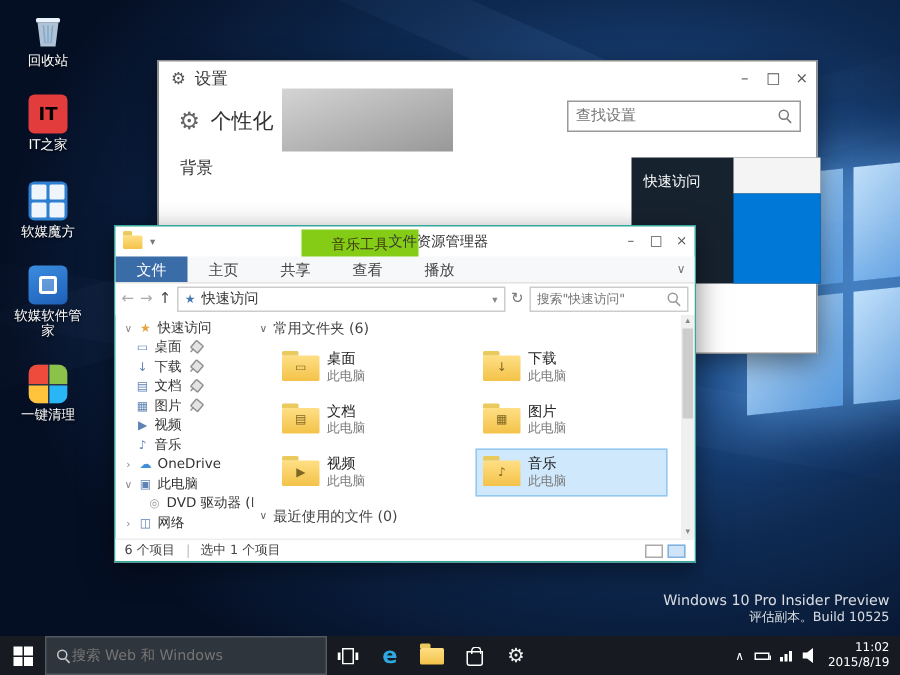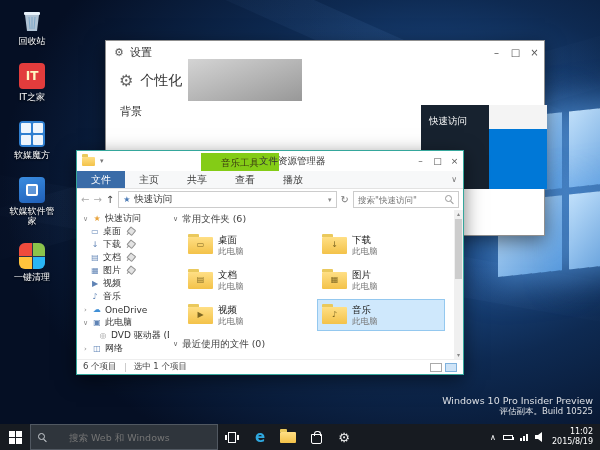--- a/index.html
+++ b/index.html
@@ -10,21 +10,21 @@
   .beam{position:absolute;z-index:0;pointer-events:none}
   .b1{left:-40px;top:120px;width:700px;height:50px;transform:rotate(-16deg);background:linear-gradient(90deg,transparent,rgba(140,190,255,.10),transparent)}
   .b2{left:-40px;top:230px;width:700px;height:40px;transform:rotate(10deg);background:linear-gradient(90deg,transparent,rgba(140,190,255,.08),transparent)}
   .b3{left:100px;top:40px;width:600px;height:36px;transform:rotate(24deg);background:linear-gradient(90deg,transparent,rgba(120,180,255,.09),transparent)}
   .hero{position:absolute;left:498px;top:112px;width:134px;height:158px;display:grid;grid-template-columns:1fr 1fr;grid-template-rows:1fr 1fr;gap:7px;transform:skewY(-6deg);z-index:1}
   .hero span{background:linear-gradient(135deg,rgba(200,230,255,.95),rgba(96,166,235,.85));box-shadow:0 0 34px 8px rgba(100,170,240,.55)}
   
   .dicon{position:absolute;left:6px;width:52px;text-align:center;z-index:2;cursor:default}
   .dicon .art{width:28px;height:28px;margin:0 auto 2px;display:flex;align-items:center;justify-content:center}
   .dicon .lbl{font-size:9px;line-height:1.15;color:#fff;text-shadow:0 1px 2px rgba(0,0,0,.9)}
-  .tile-red{width:26px;height:26px;background:#e23c3c;border-radius:4px;color:#fef9c3;font-weight:bold;font-size:12px;display:flex;align-items:center;justify-content:center}
+  .tile-red{width:26px;height:26px;background:#e23c3c;border-radius:4px;color:#000000;font-weight:bold;font-size:12px;display:flex;align-items:center;justify-content:center}
   .tile-cube{width:26px;height:26px;background:#2f7fd0;border-radius:4px;display:grid;grid-template-columns:10px 10px;grid-template-rows:10px 10px;gap:2px;place-content:center}
   .tile-cube span{background:rgba(255,255,255,.92);border-radius:1px}
   .tile-mgr{width:26px;height:26px;background:linear-gradient(160deg,#3a8de0,#1f5fb8);border-radius:4px;display:flex;align-items:center;justify-content:center}
   .tile-mgr span{width:12px;height:12px;border:2px solid #fff;border-radius:2px;background:rgba(255,255,255,.25)}
   .tile-pin{width:26px;height:26px;border-radius:6px;overflow:hidden;display:grid;grid-template-columns:1fr 1fr;grid-template-rows:1fr 1fr;gap:1px;background:rgba(255,255,255,.15)}
   .tile-pin i:nth-child(1){background:#ef4b3c}.tile-pin i:nth-child(2){background:#8bc34a}
   .tile-pin i:nth-child(3){background:#ffc33c}.tile-pin i:nth-child(4){background:#29b6f6}
   
   .window{position:absolute;background:#fff;box-shadow:0 5px 18px rgba(0,0,0,.5)}
   .titlebar{display:flex;align-items:center;height:22px;padding-left:8px;font-size:11px;color:#333;position:relative}
@@ -106,21 +106,21 @@
   .vicon.active{background:#cfe4f7;border-color:#7fb2dd}
   
   #watermark{position:absolute;right:7px;bottom:32px;text-align:right;color:rgba(255,255,255,.85);z-index:2}
   #watermark .l1{font-size:9.5px}
   #watermark .l2{font-size:8.5px}
   
   #taskbar{position:absolute;left:0;bottom:0;width:600px;height:26px;background:#171b21;display:flex;align-items:stretch;z-index:6}
   .tb-start{width:30px;display:flex;align-items:center;justify-content:center}
   .winlogo{width:13px;height:13px;display:grid;grid-template-columns:1fr 1fr;grid-template-rows:1fr 1fr;gap:1px}
   .winlogo span{background:#fff}
-  .tb-search{width:188px;background:#2f353c;border:1px solid #515861;display:flex;align-items:center;gap:22px;padding:0 7px;color:#c8ccd0}
+  .tb-search{width:188px;background:#2f353c;border:1px solid #515861;display:flex;align-items:center;gap:1px;padding:0 7px;color:#c8ccd0}
   .tb-search .mag{color:#c8ccd0}
   .tb-search input{background:transparent;border:0;outline:0;color:#c8ccd0;font-size:9.5px;flex:1;font-family:inherit;min-width:0}
   .tb-btn{width:28px;display:flex;align-items:center;justify-content:center}
   .edge{font-size:15px;font-weight:bold;color:#2fa8df;line-height:1}
   .fold-tb{width:16px;height:11px}
   .bag{width:11px;height:10px;border:1px solid #fff;border-radius:0 0 2px 2px;position:relative;margin-top:3px}
   .bag::before{content:"";position:absolute;top:-4px;left:2px;width:5px;height:4px;border:1px solid #fff;border-bottom:none;border-radius:3px 3px 0 0}
   .gear-tb{font-size:13px;color:#eee}
   .tray{margin-left:auto;display:flex;align-items:center;gap:7px;padding-right:7px;color:#fff}
   .tray .chev{font-size:8px}
@@ -207,20 +207,24 @@
         <span>–</span>
         <span>□</span>
         <span>×</span>
       </div>
     </div>
     <div class="page-head">
       <span class="gear">⚙</span>
       <span class="t">个性化</span>
     </div>
     <div class="bg-preview"></div>
+    <div class="search">
+      <input placeholder="查找设置" style="">
+      <span class="mag"></span>
+    </div>
     <div class="nav-bgitem">背景</div>
     <div class="preview">
       <span class="sample">快速访问</span>
       <div class="col">
         <div class="pw"></div>
         <div class="pb"></div>
       </div>
     </div>
   </div>
 

